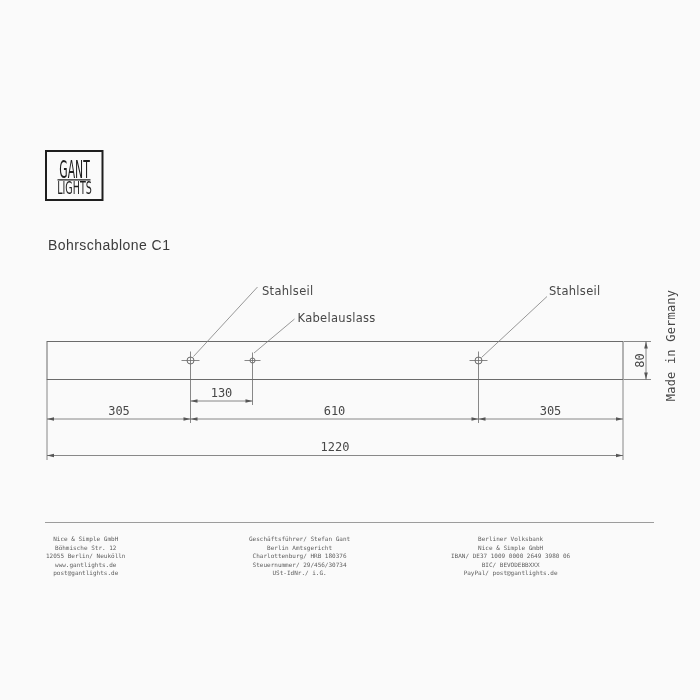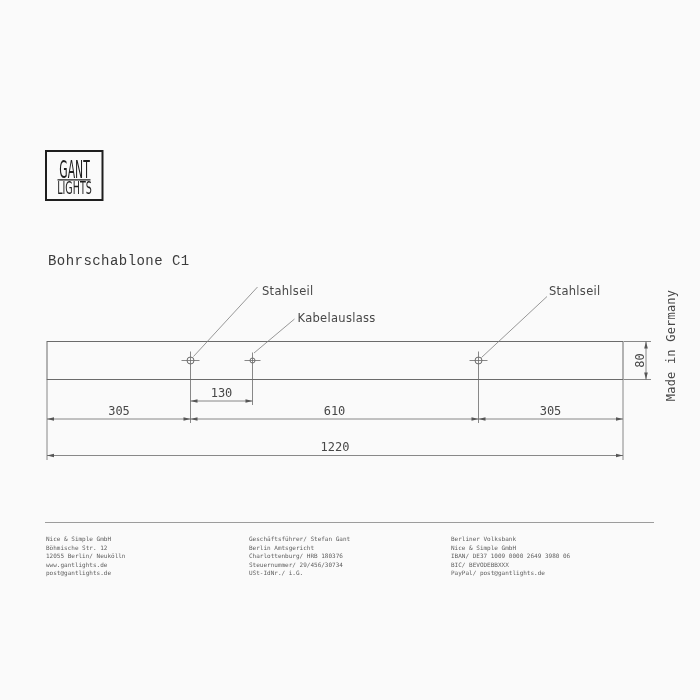--- a/index.html
+++ b/index.html
@@ -1,29 +1,28 @@
 <!DOCTYPE html>
 <html><head>
 <meta charset="utf-8">
 <style>
   html,body { margin:0; padding:0; }
   body { width:700px; height:700px; font-family:"DejaVu Sans Mono", monospace; }
   .page {
     position:relative; width:700px; height:700px;
-    background:#fafafa; overflow:hidden;
+    background:#fafafa; overflow:hidden;text-align:center;
   }
   
   .logo { position:absolute; left:45px; top:150px; }
   
   .title {
     position:absolute; left:48px; top:237px;
-    font-family:Liberation Mono, monospace;
+    font-family:Liberation Sans, sans-serif;
     font-size:14px; letter-spacing:0.45px; color:#3b3b3b;
     white-space:nowrap;
-    margin-top:16px;
   }
   
   .drawing { position:absolute; left:0; top:0; width:700px; height:700px; }
   .drawing text {
     font-family:"DejaVu Sans Mono", monospace;
     font-size:12px; fill:#474747;
   }
   .drawing text.lbl {
     font-family:"DejaVu Sans", sans-serif;
     font-size:11.5px; letter-spacing:0.3px; fill:#474747;

